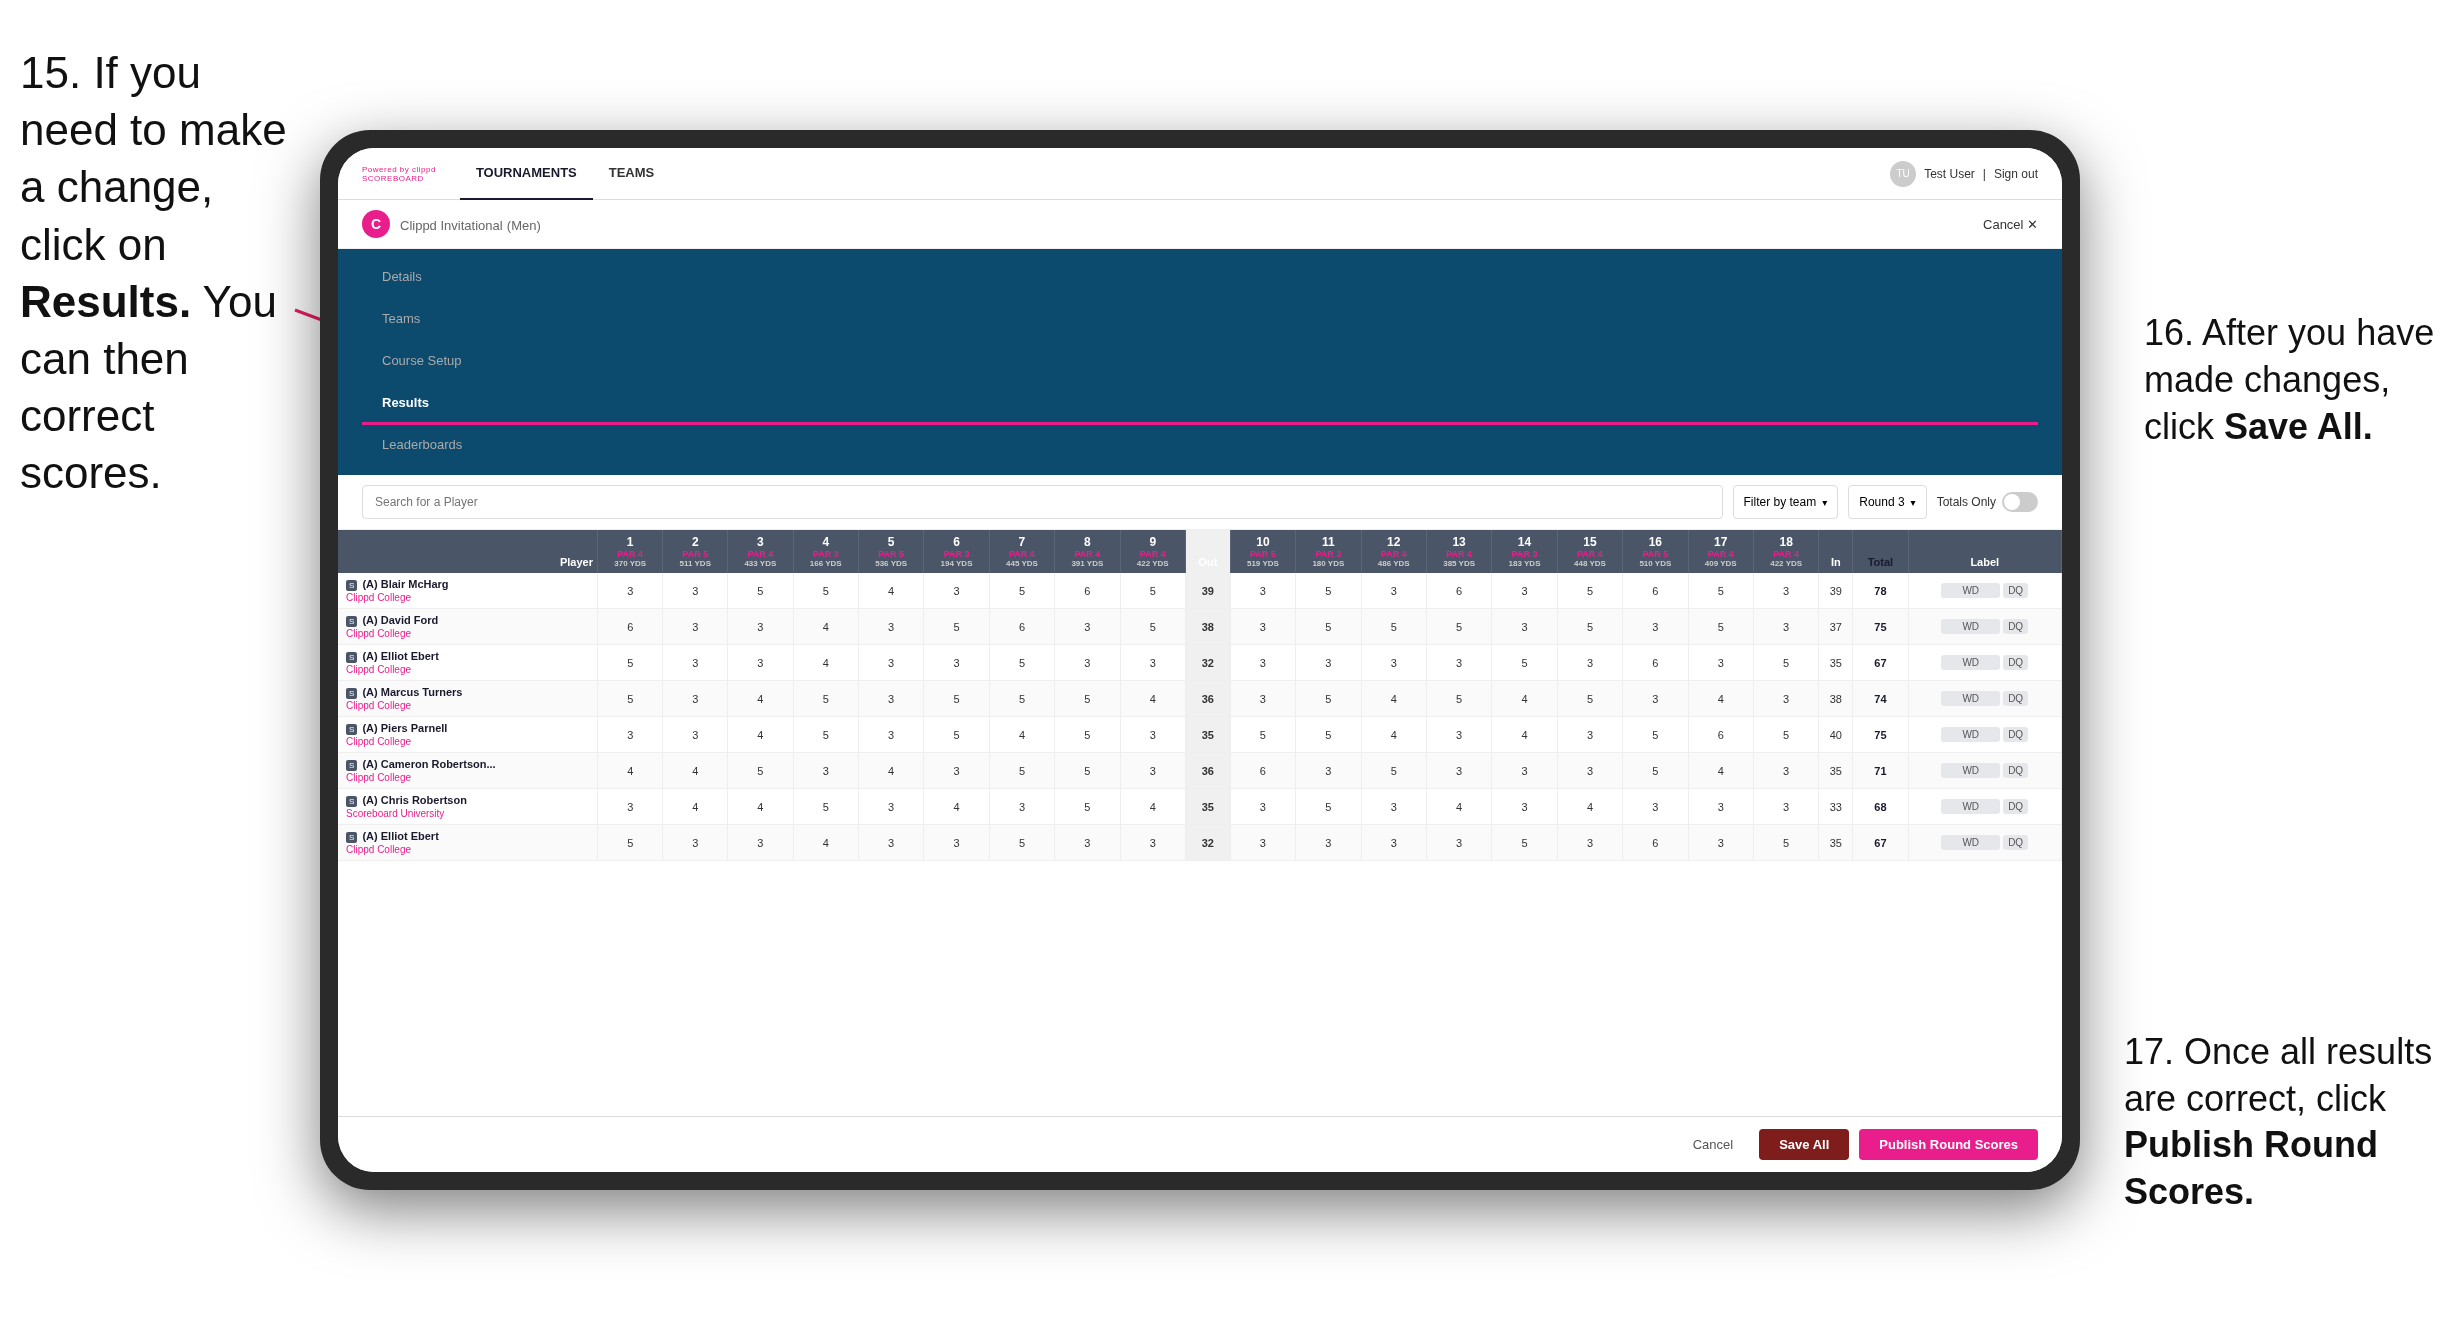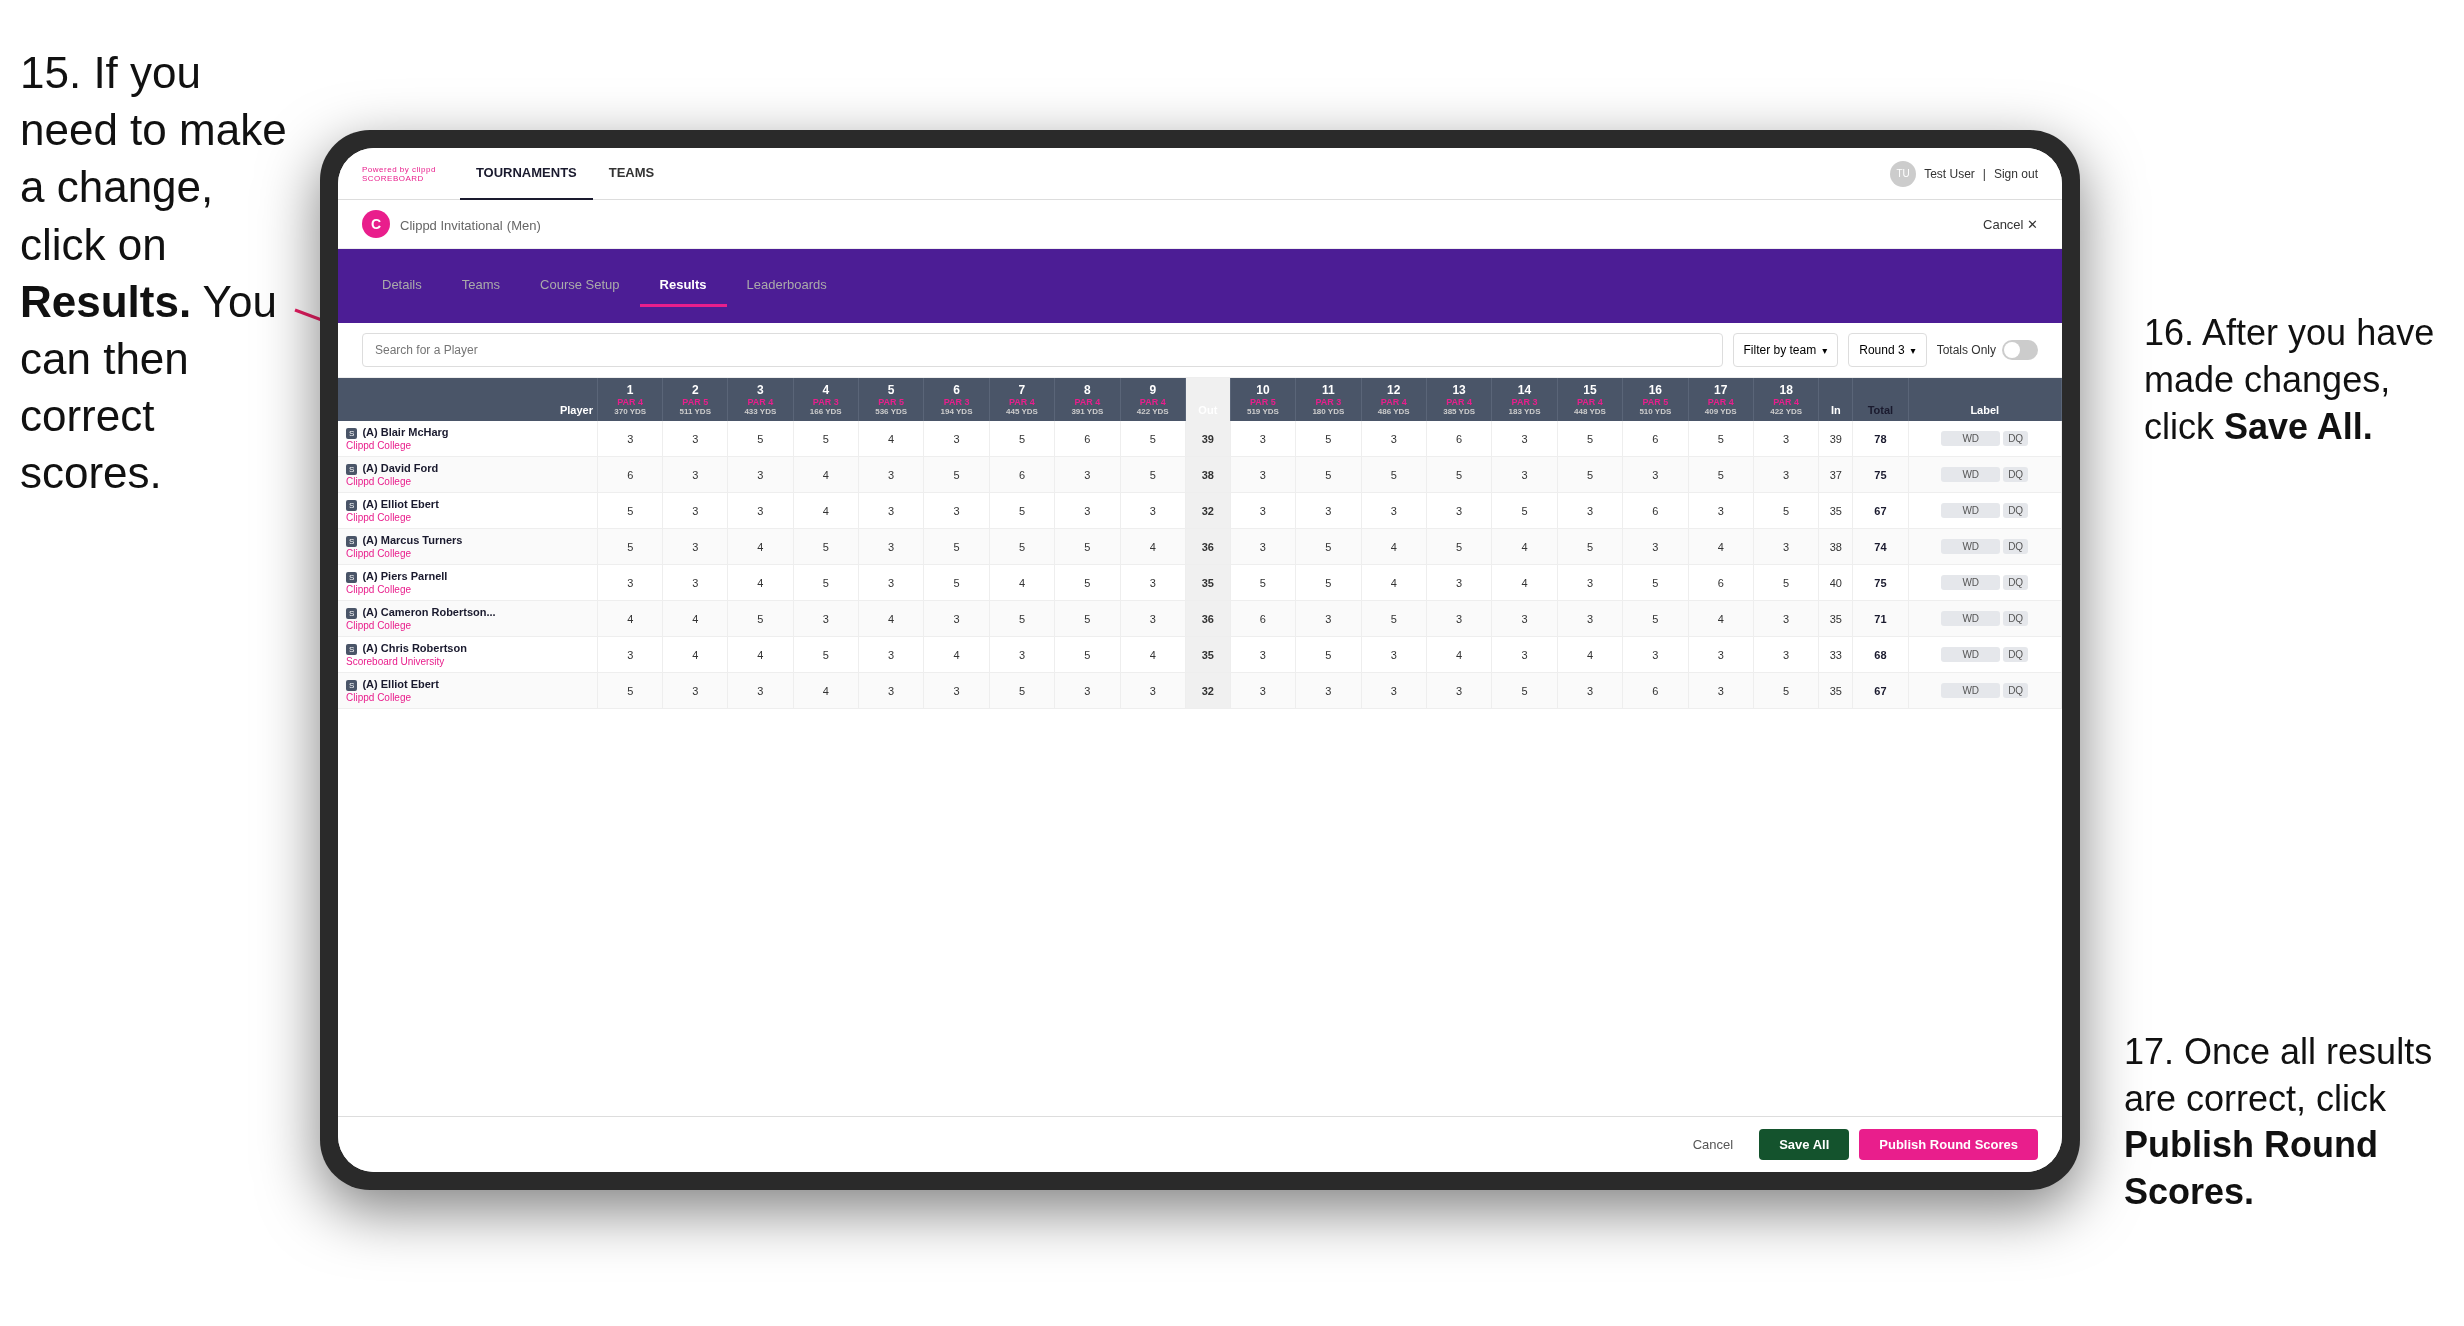--- a/index.html
+++ b/index.html
@@ -179,24 +179,25 @@
     }
     .tournament-cancel {
       margin-left: auto;
       font-size: 13px;
       color: #333;
       cursor: pointer;
     }
 
     
     .tab-bar {
-      background: #4c1d95;
-      display: flex;
-      padding: 16px 24px;
+      background: #0c4a6e;
+      display: flex;
+      padding: 8px 24px;
       flex-shrink: 0;
+      flex-direction: column;
     }
     .tab-item {
       padding: 12px 20px;
       font-size: 13px;
       color: #aaa;
       cursor: pointer;
       border-bottom: 3px solid transparent;
     }
     .tab-item.active {
       color: #fff;
@@ -376,21 +377,21 @@
     }
     .btn-cancel {
       background: transparent;
       border: none;
       color: #555;
       font-size: 13px;
       cursor: pointer;
       padding: 8px 16px;
     }
     .btn-save {
-      background: #14532d;
+      background: #7f1d1d;
       color: #fff;
       border: none;
       border-radius: 4px;
       padding: 8px 20px;
       font-size: 13px;
       font-weight: 600;
       cursor: pointer;
     }
     .btn-publish {
       background: #e91e8c;

